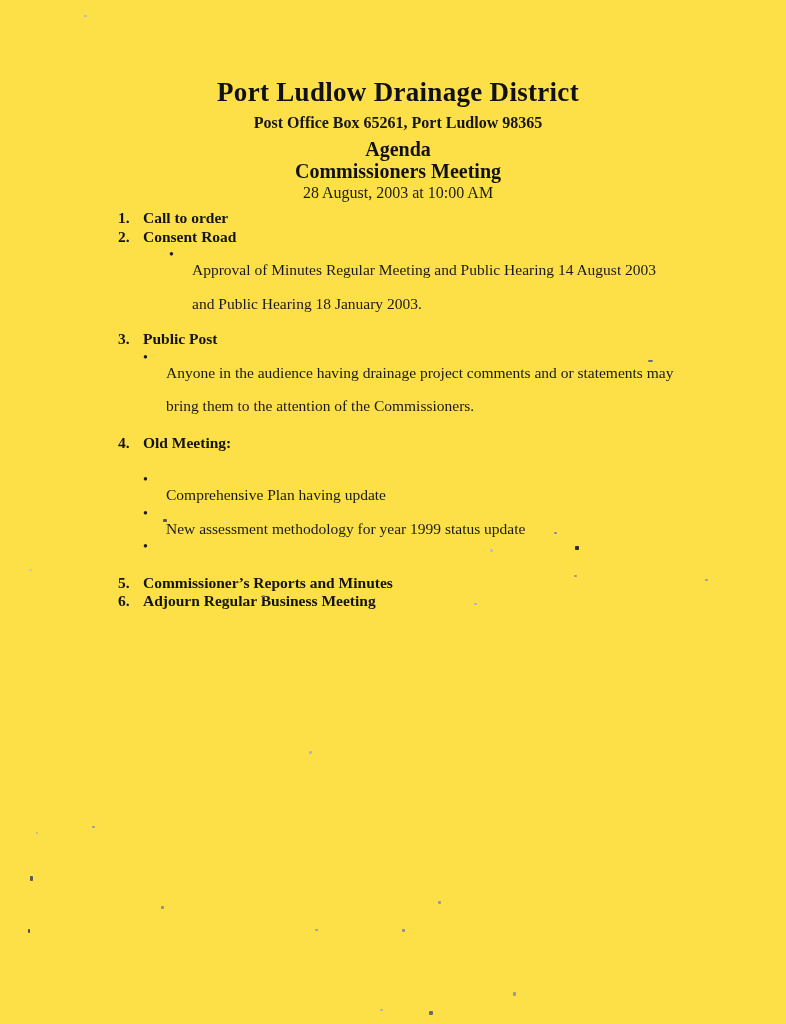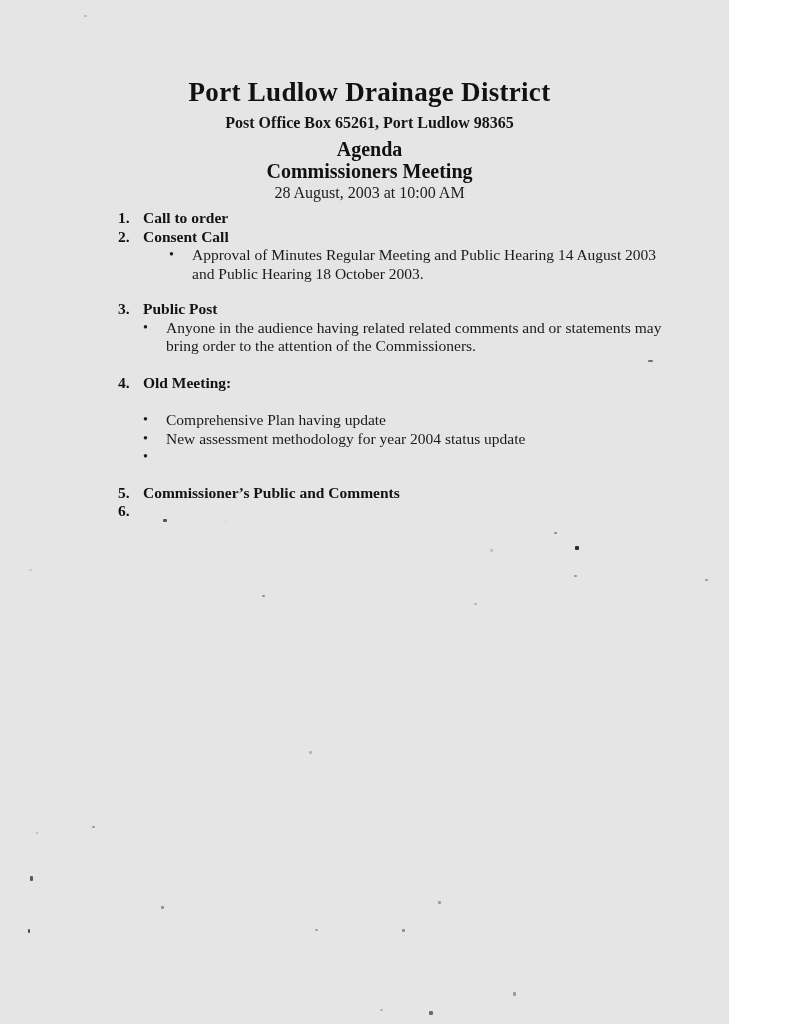--- a/index.html
+++ b/index.html
@@ -3,23 +3,23 @@
 <meta charset="utf-8">
 <style>
   html, body {
     margin: 0;
     padding: 0;
     background: #ffffff;
     font-family: "Liberation Serif", serif;
   }
   .page {
     position: relative;
-    width: 729px;
+    width: 786px;
     height: 1024px;
-    background: #e5e5e5;
+    background: #fde047;
     overflow: hidden;
     color: #161616;
   }
   
   .doc-header {
     position: absolute;
     top: 78px;
     left: 0;
     width: 100%;
     text-align: center;
@@ -89,21 +89,21 @@
     color: #1a1a1a;
   }
   .bullet-row .bullet {
     flex: 0 0 23px;
     width: 23px;
     font-size: 14px;
   }
   .indent-deep  { margin-left: 51px; }   
   .indent-std   { margin-left: 25px; }   
   .mt-bullets4  { margin-top: 19px; }
-  .bullet-lines div { white-space: nowrap; }
+  .bullet-lines div { white-space: nowrap; margin-top: 15px; }
   
   .speck {
     position: absolute;
     border-radius: 1px;
   }
 </style>
 </head>
 <body>
 
 <div class="page">
@@ -118,69 +118,70 @@
 
   <div class="agenda">
 
     <div class="agenda-item">
       <span class="num">1.</span>
       <span class="label">Call to order</span>
     </div>
 
     <div class="agenda-item">
       <span class="num">2.</span>
-      <span class="label">Consent Call</span>
+      <span class="label">Consent Road</span>
     </div>
     <div class="bullet-row indent-deep">
       <span class="bullet">•</span>
       <span class="bullet-lines">
         <div>Approval of Minutes Regular Meeting and Public Hearing 14 August 2003</div>
-        <div>and Public Hearing 18 October 2003.</div>
+        <div>and Public Hearing 18 January 2003.</div>
       </span>
     </div>
 
     <div class="agenda-item mt-item3">
       <span class="num">3.</span>
       <span class="label">Public Post</span>
     </div>
     <div class="bullet-row indent-std">
       <span class="bullet">•</span>
       <span class="bullet-lines">
-        <div>Anyone in the audience having related related comments and or statements may</div>
-        <div>bring order to the attention of the Commissioners.</div>
+        <div>Anyone in the audience having drainage project comments and or statements may</div>
+        <div>bring them to the attention of the Commissioners.</div>
       </span>
     </div>
 
     <div class="agenda-item mt-item4">
       <span class="num">4.</span>
       <span class="label">Old Meeting:</span>
     </div>
     <div class="bullet-row indent-std mt-bullets4">
       <span class="bullet">•</span>
       <span class="bullet-lines">
         <div>Comprehensive Plan having update</div>
       </span>
     </div>
     <div class="bullet-row indent-std">
       <span class="bullet">•</span>
       <span class="bullet-lines">
-        <div>New assessment methodology for year 2004 status update</div>
+        <div>New assessment methodology for year 1999 status update</div>
       </span>
     </div>
     <div class="bullet-row indent-std">
       <span class="bullet">•</span>
     </div>
 
     <div class="agenda-item mt-item5">
       <span class="num">5.</span>
-      <span class="label">Commissioner’s Public and Comments</span>
+      <span class="label">Commissioner’s Reports and Minutes</span>
     </div>
 
     <div class="agenda-item">
       <span class="num">6.</span>
+      <span class="label">Adjourn Regular Business Meeting</span>
     </div>
 
   </div>
 <div class="speck" style="left: 84px; top: 15px; width: 3px; height: 2px; background: rgb(185, 185, 185);"></div>
     <div class="speck" style="left: 648px; top: 360px; width: 5px; height: 2px; background: rgb(111, 111, 111);"></div>
     <div class="speck" style="left: 163px; top: 519px; width: 4px; height: 3px; background: rgb(85, 85, 85);"></div>
     <div class="speck" style="left: 224px; top: 521px; width: 3px; height: 2px; background: rgb(220, 220, 220);"></div>
     <div class="speck" style="left: 554px; top: 532px; width: 3px; height: 2px; background: rgb(138, 138, 138);"></div>
     <div class="speck" style="left: 575px; top: 546px; width: 4px; height: 4px; background: rgb(46, 46, 46);"></div>
     <div class="speck" style="left: 490px; top: 549px; width: 3px; height: 3px; background: rgb(192, 192, 192);"></div>

